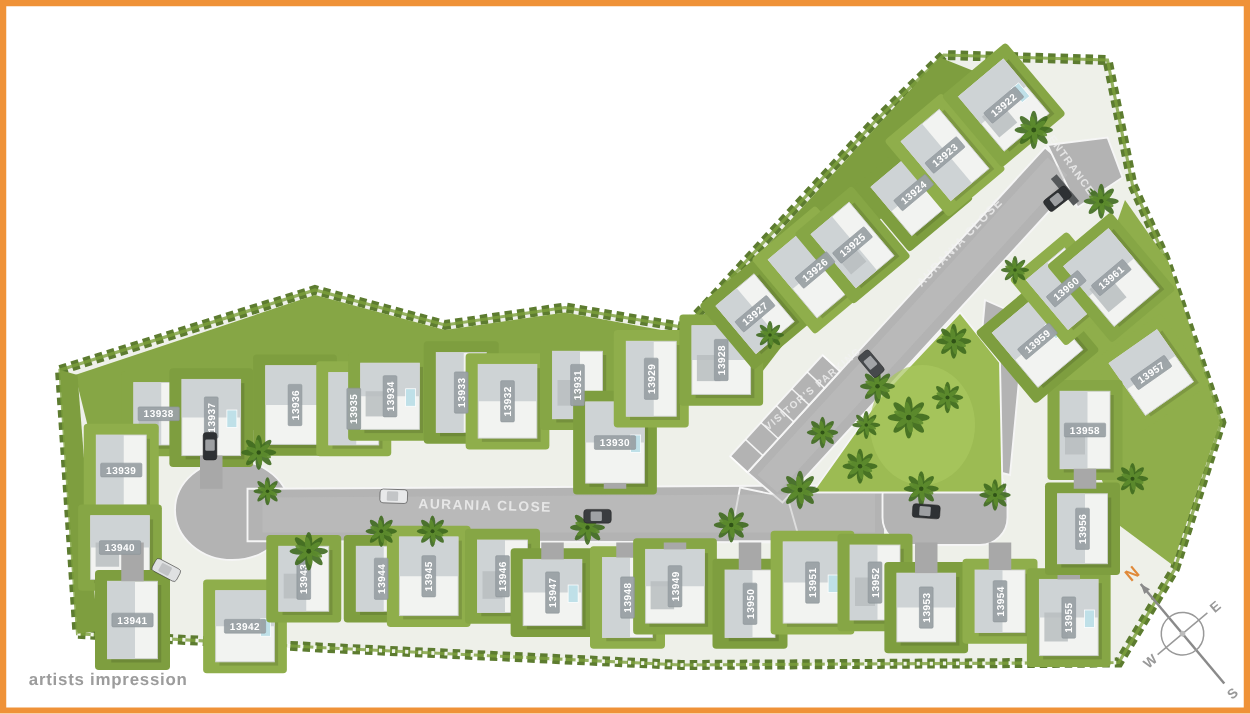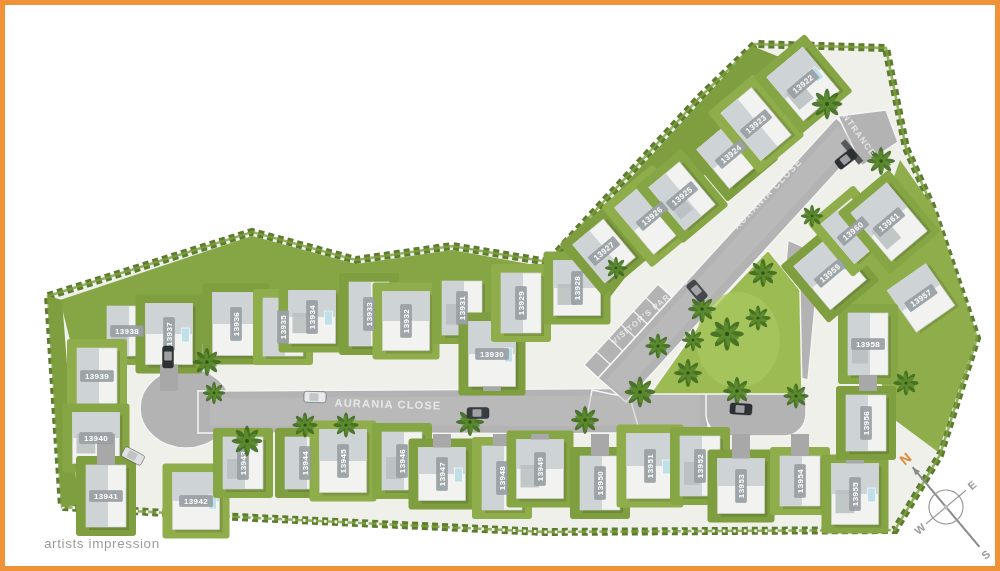--- a/index.html
+++ b/index.html
@@ -1,22 +1,22 @@
 <!DOCTYPE html>
 <html><head>
 <meta charset="utf-8">
 <style>
   html,body{margin:0;padding:0;background:#ffffff;}
   .stage{position:relative;width:1000px;height:571px;background:#ffffff;overflow:hidden;
          font-family:"Liberation Sans", sans-serif;}
   .frame{position:absolute;inset:0;border:5px solid #ef9238;pointer-events:none;z-index:50;}
   .plan-wrap{position:absolute;inset:0;}
   svg{display:block;}
-  .footer-note{position:absolute;left:44px;top:536px;font-size:13.5px;color:#9c9c9c;
-               letter-spacing:.6px;z-index:40;}
+  .footer-note{position:absolute;left:23px;top:536px;font-size:13.5px;color:#9c9c9c;
+               letter-spacing:.6px;z-index:40;font-weight:bold;}
   text{font-family:"Liberation Sans", sans-serif;}
 </style>
 </head>
 <body>
 
 <div class="stage">
   <div class="plan-wrap">
     <svg id="plan" width="1000" height="571" viewBox="0 0 1000 571">
         <g>
           <path d="M48,296 L252,232 L356,260 L452,246 L548,262 L700,97 L755,44 L886,48 L906,148 L932,206 L977,338 L940,455 L895,530 L545,532 L255,518 L62,507 Z" fill="#eef0e9"></path>

